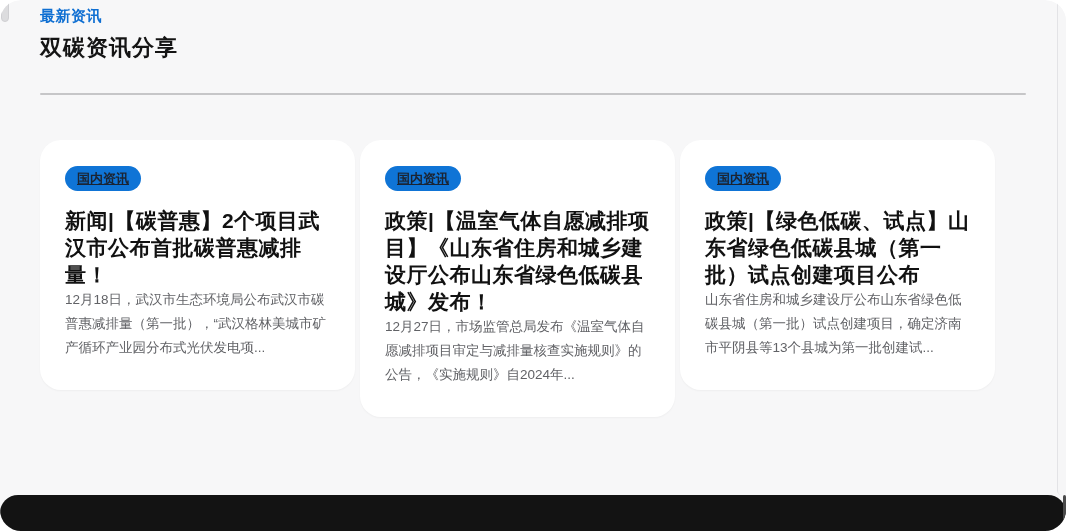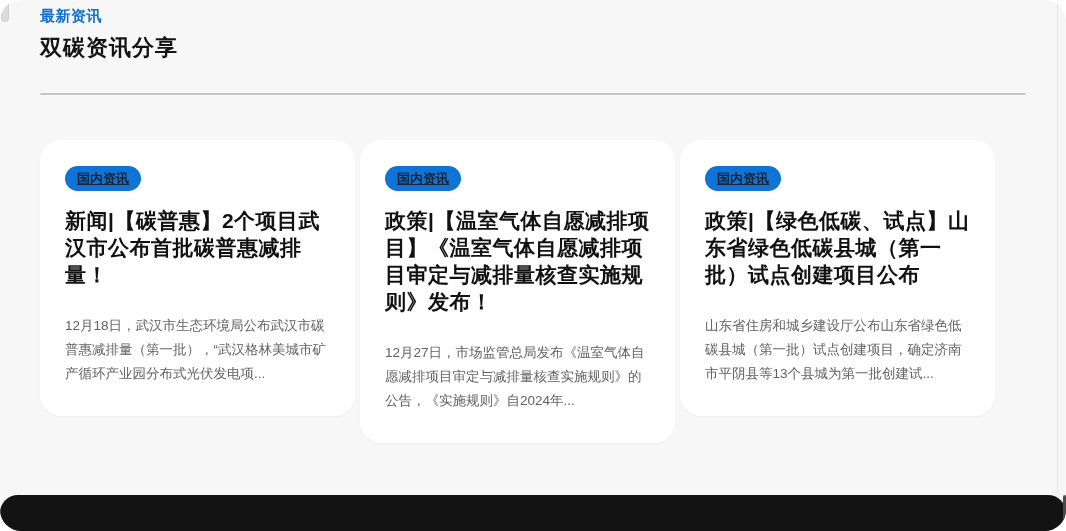--- a/index.html
+++ b/index.html
@@ -76,21 +76,21 @@
     margin-top: 16px;
     font-size: 21px; font-weight: 800;
     color: #111111;
     line-height: 27px;
     text-decoration-thickness: 2px;
     text-underline-offset: 4px;
     letter-spacing: 0.5px;
     cursor: pointer;
   }
   .card-excerpt {
-    margin-top: 26px;
+    margin-top: 0;
     font-size: 13.5px;
     color: #616266;
     line-height: 24px;
   }
   .footer-bar {
     position: absolute;
     left: 0; right: 0; bottom: 0;
     height: 36px;
     background: #131313;
   }
@@ -119,21 +119,21 @@
     <div class="cards">
 
       <div class="card">
         <span class="badge">国内资讯</span>
         <a class="card-title">新闻|【碳普惠】2个项目武汉市公布首批碳普惠减排量！</a>
         <p class="card-excerpt">12月18日，武汉市生态环境局公布武汉市碳普惠减排量（第一批），“武汉格林美城市矿产循环产业园分布式光伏发电项...</p>
       </div>
 
       <div class="card">
         <span class="badge">国内资讯</span>
-        <a class="card-title">政策|【温室气体自愿减排项目】《温室气体自愿减排项目审定与减排量核查实施规则》发布！</a>
+        <a class="card-title">政策|【温室气体自愿减排项目】《山东省住房和城乡建设厅公布山东省绿色低碳县城》发布！</a>
         <p class="card-excerpt">12月27日，市场监管总局发布《温室气体自愿减排项目审定与减排量核查实施规则》的公告，《实施规则》自2024年...</p>
       </div>
 
       <div class="card">
         <span class="badge">国内资讯</span>
         <a class="card-title">政策|【绿色低碳、试点】山东省绿色低碳县城（第一批）试点创建项目公布</a>
         <p class="card-excerpt">山东省住房和城乡建设厅公布山东省绿色低碳县城（第一批）试点创建项目，确定济南市平阴县等13个县城为第一批创建试...</p>
       </div>
 
     </div>

